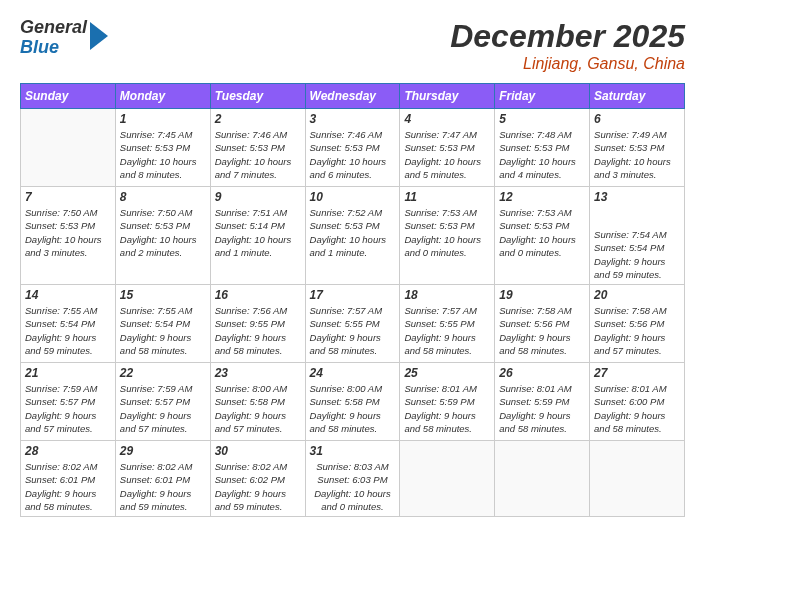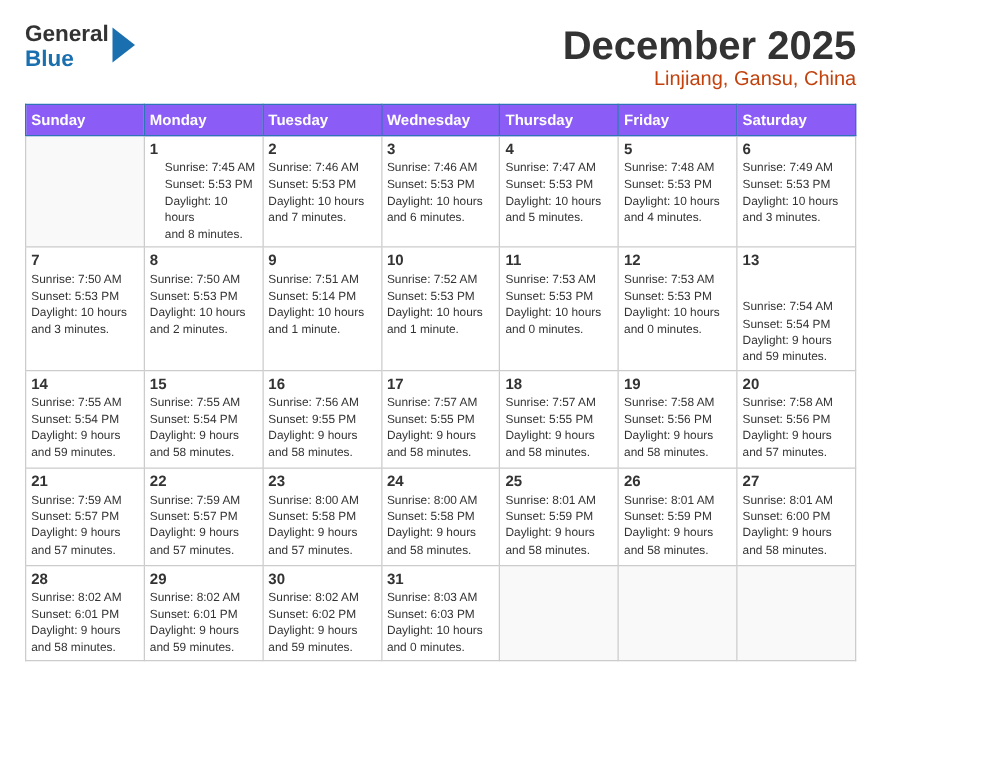--- a/index.html
+++ b/index.html
@@ -7,20 +7,21 @@
       width: 792px;
       height: 612px;
       font-family: Arial, sans-serif;
       background: #fff;
       overflow: hidden;
     }
     .page {
       width: 705px;
       height: 612px;
       padding: 18px 20px 10px 20px;
+      font-style: italic;
     }
     .header {
       display: flex;
       justify-content: space-between;
       align-items: flex-start;
       margin-bottom: 10px;
     }
     .logo {
       display: flex;
       align-items: center;
@@ -124,21 +125,21 @@
           <th>Thursday</th>
           <th>Friday</th>
           <th>Saturday</th>
         </tr>
     </thead>
     <tbody id="calendar-body">
     <tr>
           <td class="empty-cell"></td>
           <td>
             <span class="day-number">1</span>
-            <div class="day-info" style="white-space: pre-line; margin-left: 12px;">Sunrise: 7:45 AM
+            <div class="day-info" style="white-space: pre-line;">Sunrise: 7:45 AM
 Sunset: 5:53 PM
 Daylight: 10 hours
 and 8 minutes.</div>
           </td>
           <td>
             <span class="day-number">2</span>
             <div class="day-info" style="white-space: pre-line;">Sunrise: 7:46 AM
 Sunset: 5:53 PM
 Daylight: 10 hours
 and 7 minutes.</div>
@@ -342,21 +343,21 @@
           </td>
           <td>
             <span class="day-number">30</span>
             <div class="day-info" style="white-space: pre-line;">Sunrise: 8:02 AM
 Sunset: 6:02 PM
 Daylight: 9 hours
 and 59 minutes.</div>
           </td>
           <td>
             <span class="day-number">31</span>
-            <div class="day-info" style="white-space: pre-line;">Sunrise: 8:03 AM
+            <div class="day-info" style="white-space: pre-line; text-align: center;">Sunrise: 8:03 AM
 Sunset: 6:03 PM
 Daylight: 10 hours
 and 0 minutes.</div>
           </td>
           <td class="empty-cell"></td>
           <td class="empty-cell"></td>
           <td class="empty-cell"></td>
         </tr>
       </tbody>
   </table>

